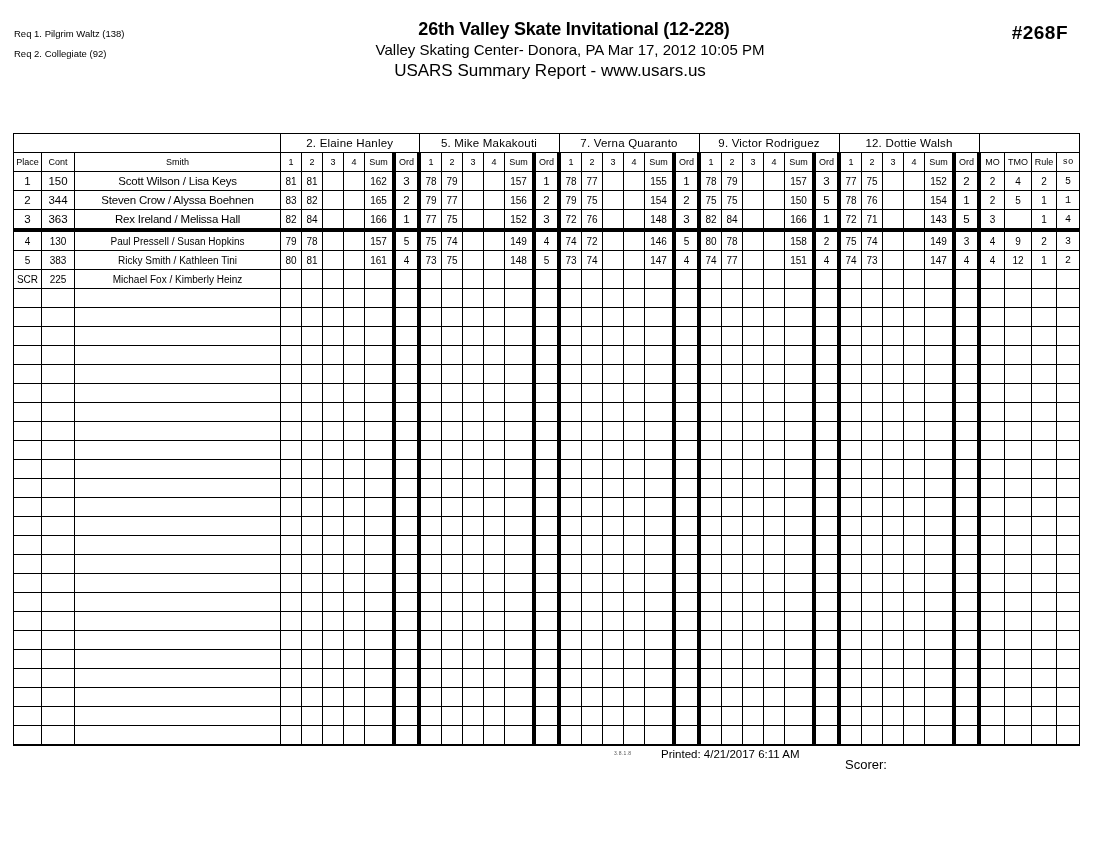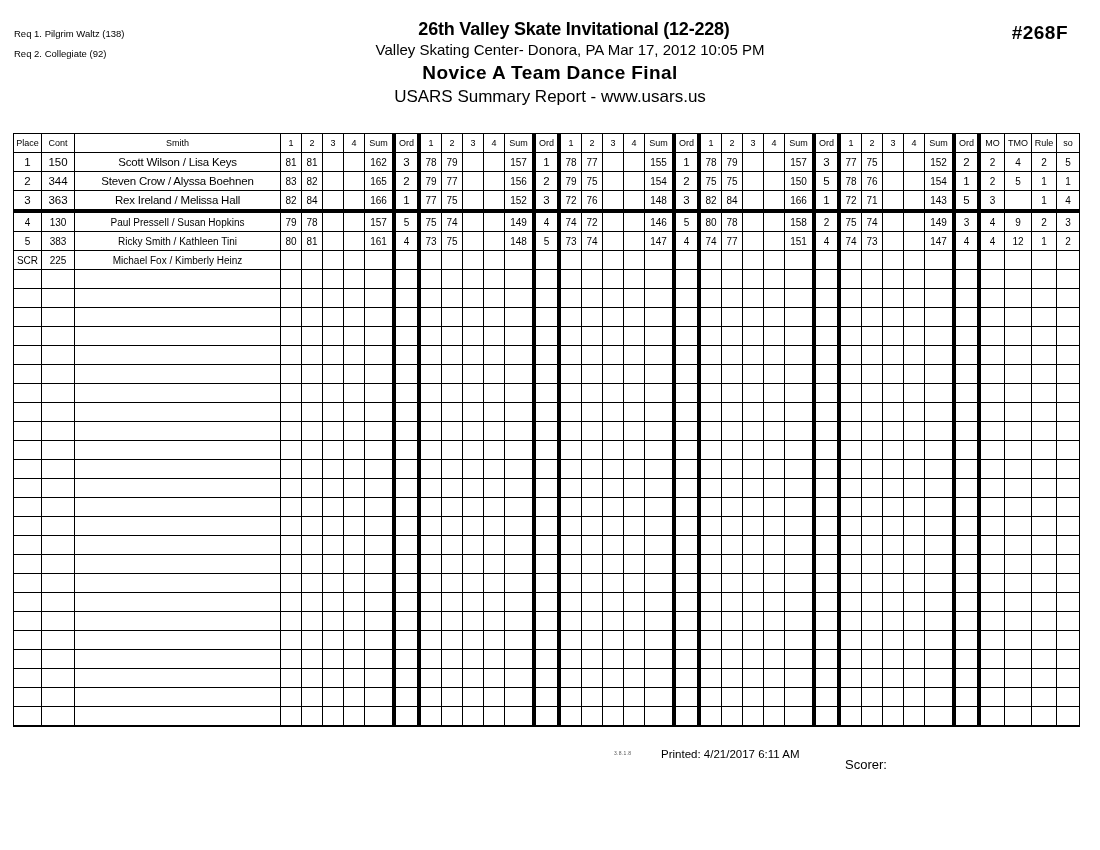--- a/index.html
+++ b/index.html
@@ -114,21 +114,21 @@
   
   td.c-place { width: 27px; }
   td.c-cont  { width: 32px; }
   td.c-name  { width: 205px; text-align: left; padding-left: 5px; }
   td.c-num   { width: 20px; }
   td.c-sum   { width: 27px; }
   td.c-ord   { width: 21px; font-weight: bold; }
   td.c-mo    { width: 23px; }
   td.c-tmo   { width: 26px; }
   td.c-rule  { width: 24px; }
-  td.c-so    { width: 22px; }
+  td.c-so    { width: 22px; font-family: Liberation Mono, monospace; }
 
   
   .thickL { border-left: 4px solid #000 !important; }
   .thickR { border-right: 4px solid #000 !important; }
 
   
   tr.medal td { font-weight: bold; font-size: 11.5px; }
   tr.medal td.c-name { font-size: 11.5px; letter-spacing: -0.2px; }
   tr.medal td.c-num, tr.medal td.c-sum { font-weight: normal; font-size: 10px; }
   tr.medal td.c-mo, tr.medal td.c-tmo,
@@ -174,28 +174,36 @@
 <body>
 
 <div id="req-block">
   <span class="req-line">Req  1.   Pilgrim Waltz (138)</span>
   <span class="req-line">Req  2.   Collegiate (92)</span>
 </div>
 
 <div id="heading">
   <div id="event-title">26th Valley Skate Invitational (12-228)</div>
   <div id="venue-line">Valley Skating Center- Donora, PA  Mar 17, 2012  10:05 PM</div>
-  <div id="division-title">Novice A Team Dance Final</div>
   <div id="report-subtitle">USARS Summary Report - www.usars.us</div>
 </div>
 
 <div id="event-number">#268F</div>
 
 <table id="sheet">
   <tbody id="sheet-body">
+      <tr class="judge-band">
+        <td class="blank-band" colspan="3" style="width: 264px;"></td>
+        <td class="judge-title" colspan="6">2.  Elaine Hanley</td>
+        <td class="judge-title" colspan="6">5.  Mike  Makakouti</td>
+        <td class="judge-title" colspan="6">7.  Verna  Quaranto</td>
+        <td class="judge-title" colspan="6">9.  Victor Rodriguez</td>
+        <td class="judge-title" colspan="6">12.  Dottie  Walsh</td>
+        <td class="blank-band" colspan="4"></td>
+      </tr>
       <tr class="col-head">
         <td class="c-place hdr-place">Place</td>
         <td class="c-cont hdr-cont">Cont</td>
         <td class="c-name hdr-name">Smith</td>
         <td class="c-num">1</td>
         <td class="c-num">2</td>
         <td class="c-num">3</td>
         <td class="c-num">4</td>
         <td class="c-sum">Sum</td>
         <td class="c-ord thickL thickR">Ord</td>

